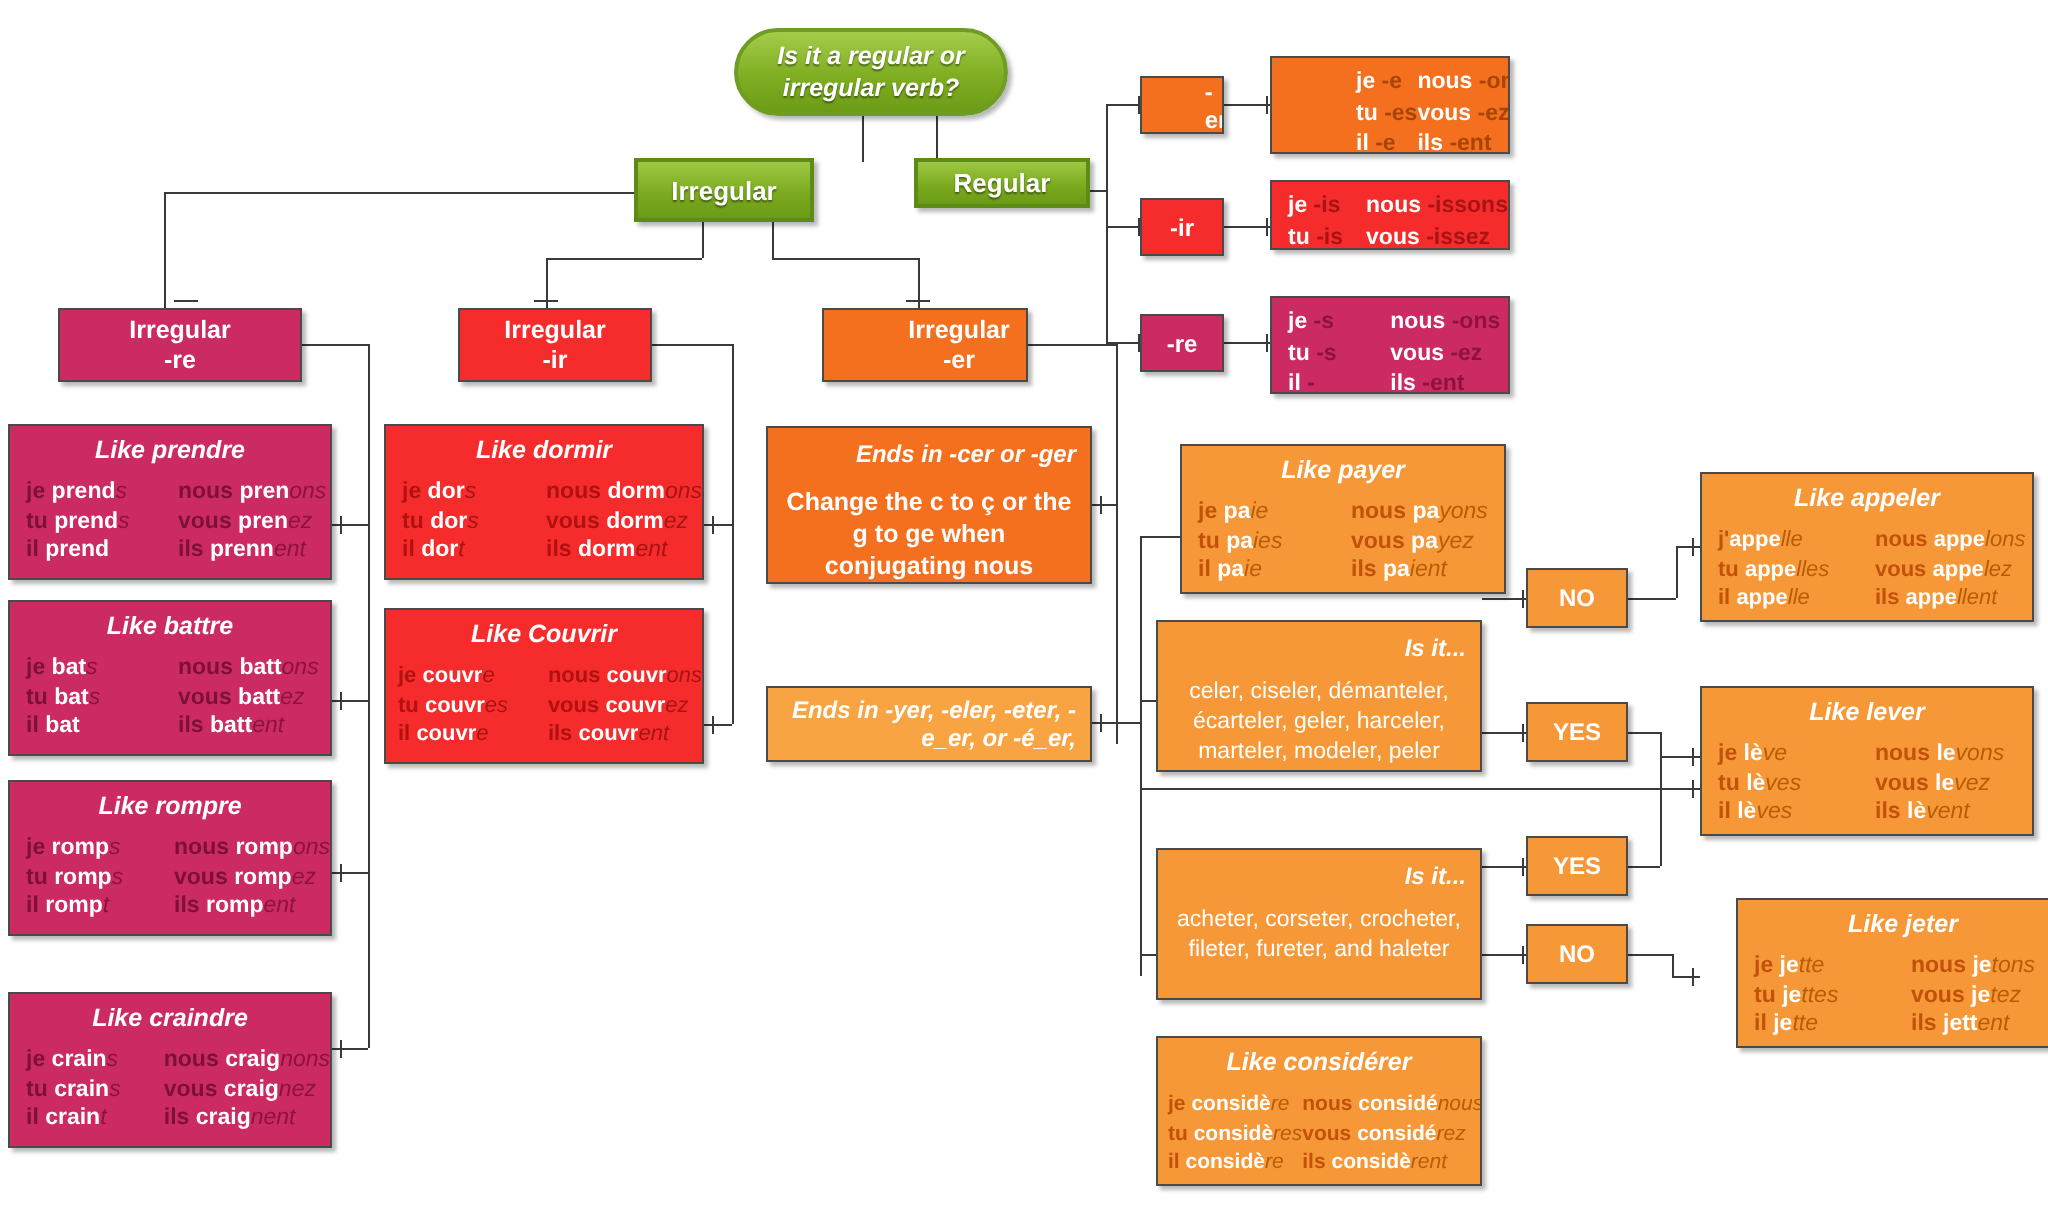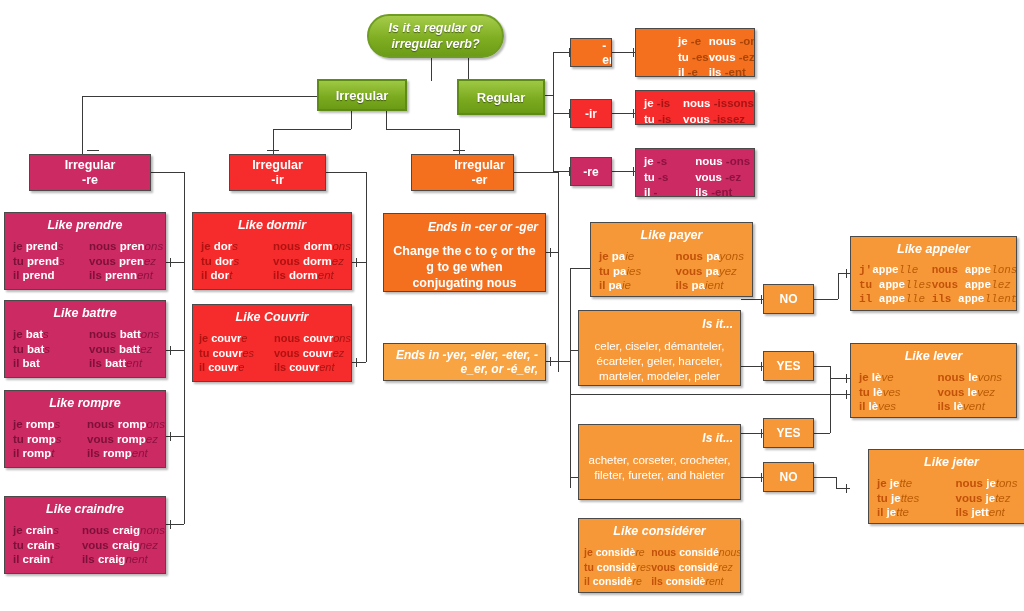--- a/index.html
+++ b/index.html
@@ -217,21 +217,21 @@
   <div class="ln lnh" style="left:570px;top:488px;width:0px;"></div>
 
   <div class="node root" style="left:367px;top:14px;width:137px;height:44px;">
     <span style="white-space:pre-line;">Is it a regular or
 irregular verb?</span>
   </div>
 
   <div class="node green" style="left:317px;top:79px;width:90px;height:32px;">
     <span>Irregular</span>
   </div>
-  <div class="node green" style="left:457px;top:79px;width:88px;height:36px;">
+  <div class="node green" style="left:457px;top:79px;width:88px;height:25px;">
     <span>Regular</span>
   </div>
 
   <div class="node orangedk pill" style="left:570px;top:38px;width:42px;height:29px;">
     <span>-er</span>
   </div>
   <div class="node red pill" style="left:570px;top:99px;width:42px;height:29px;">
     <span>-ir</span>
   </div>
   <div class="node crimson pill" style="left:570px;top:157px;width:42px;height:29px;">
@@ -407,21 +407,21 @@
   </div>
   <div class="node orange pill" style="left:763px;top:418px;width:51px;height:30px;">
     <span>YES</span>
   </div>
   <div class="node orange pill" style="left:763px;top:462px;width:51px;height:30px;">
     <span>NO</span>
   </div>
 
   <div class="node orange card" style="left:850px;top:236px;width:167px;height:75px;">
     <div class="title">Like appeler</div>
-    <div class="conj" style="font-size:11px;font-family:Liberation Mono, monospace;">
+    <div class="conj" style="font-size:11px;">
       <div class="c"><span class="pron">j'</span><span class="stem">appe</span><span class="end">lle</span></div>
       <div class="c"><span class="pron">nous</span> <span class="stem">appe</span><span class="end">lons</span></div>
       <div class="c"><span class="pron">tu</span> <span class="stem">appe</span><span class="end">lles</span></div>
       <div class="c"><span class="pron">vous</span> <span class="stem">appe</span><span class="end">lez</span></div>
       <div class="c"><span class="pron">il</span> <span class="stem">appe</span><span class="end">lle</span></div>
       <div class="c"><span class="pron">ils</span> <span class="stem">appe</span><span class="end">llent</span></div>
     </div>
   </div>
 
   <div class="node orange card" style="left:850px;top:343px;width:167px;height:75px;">

